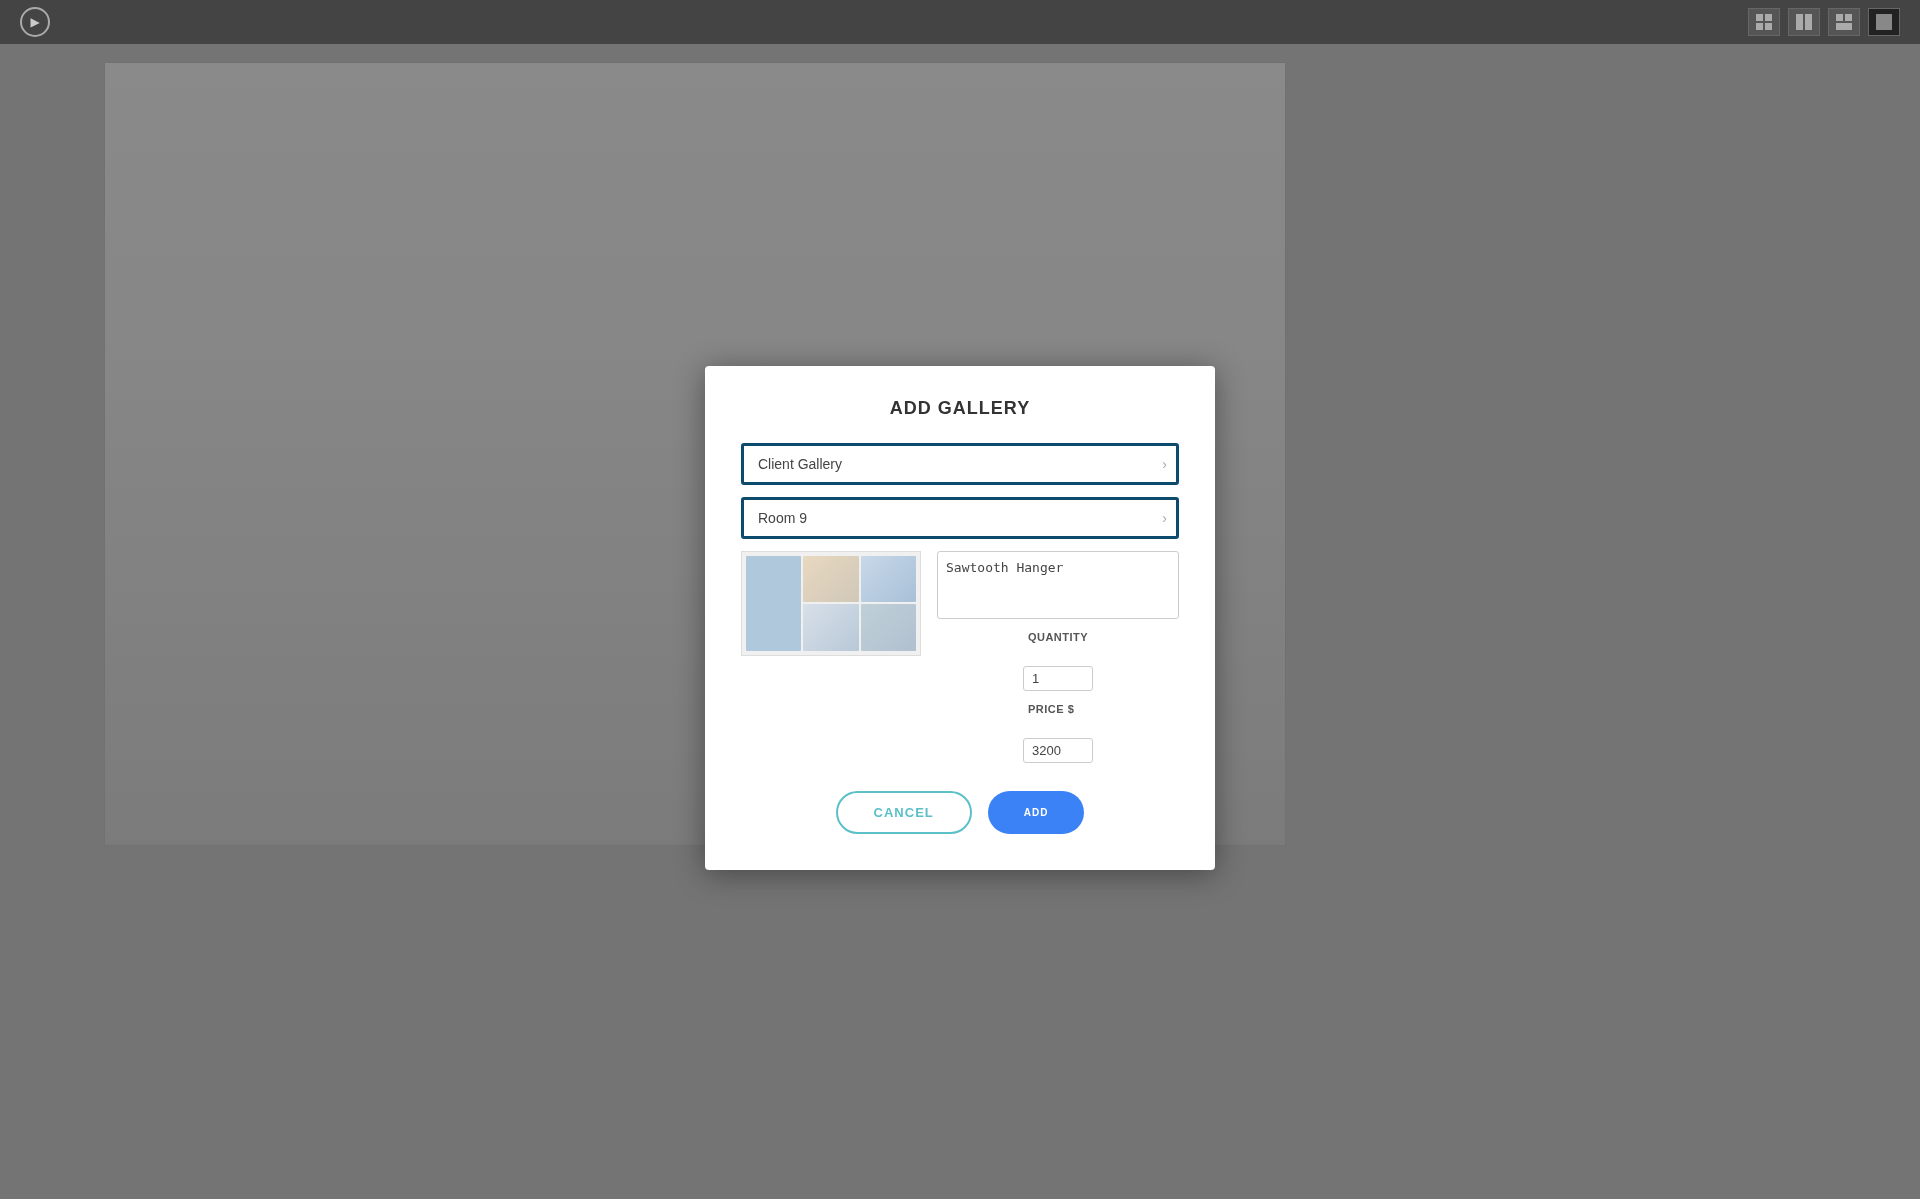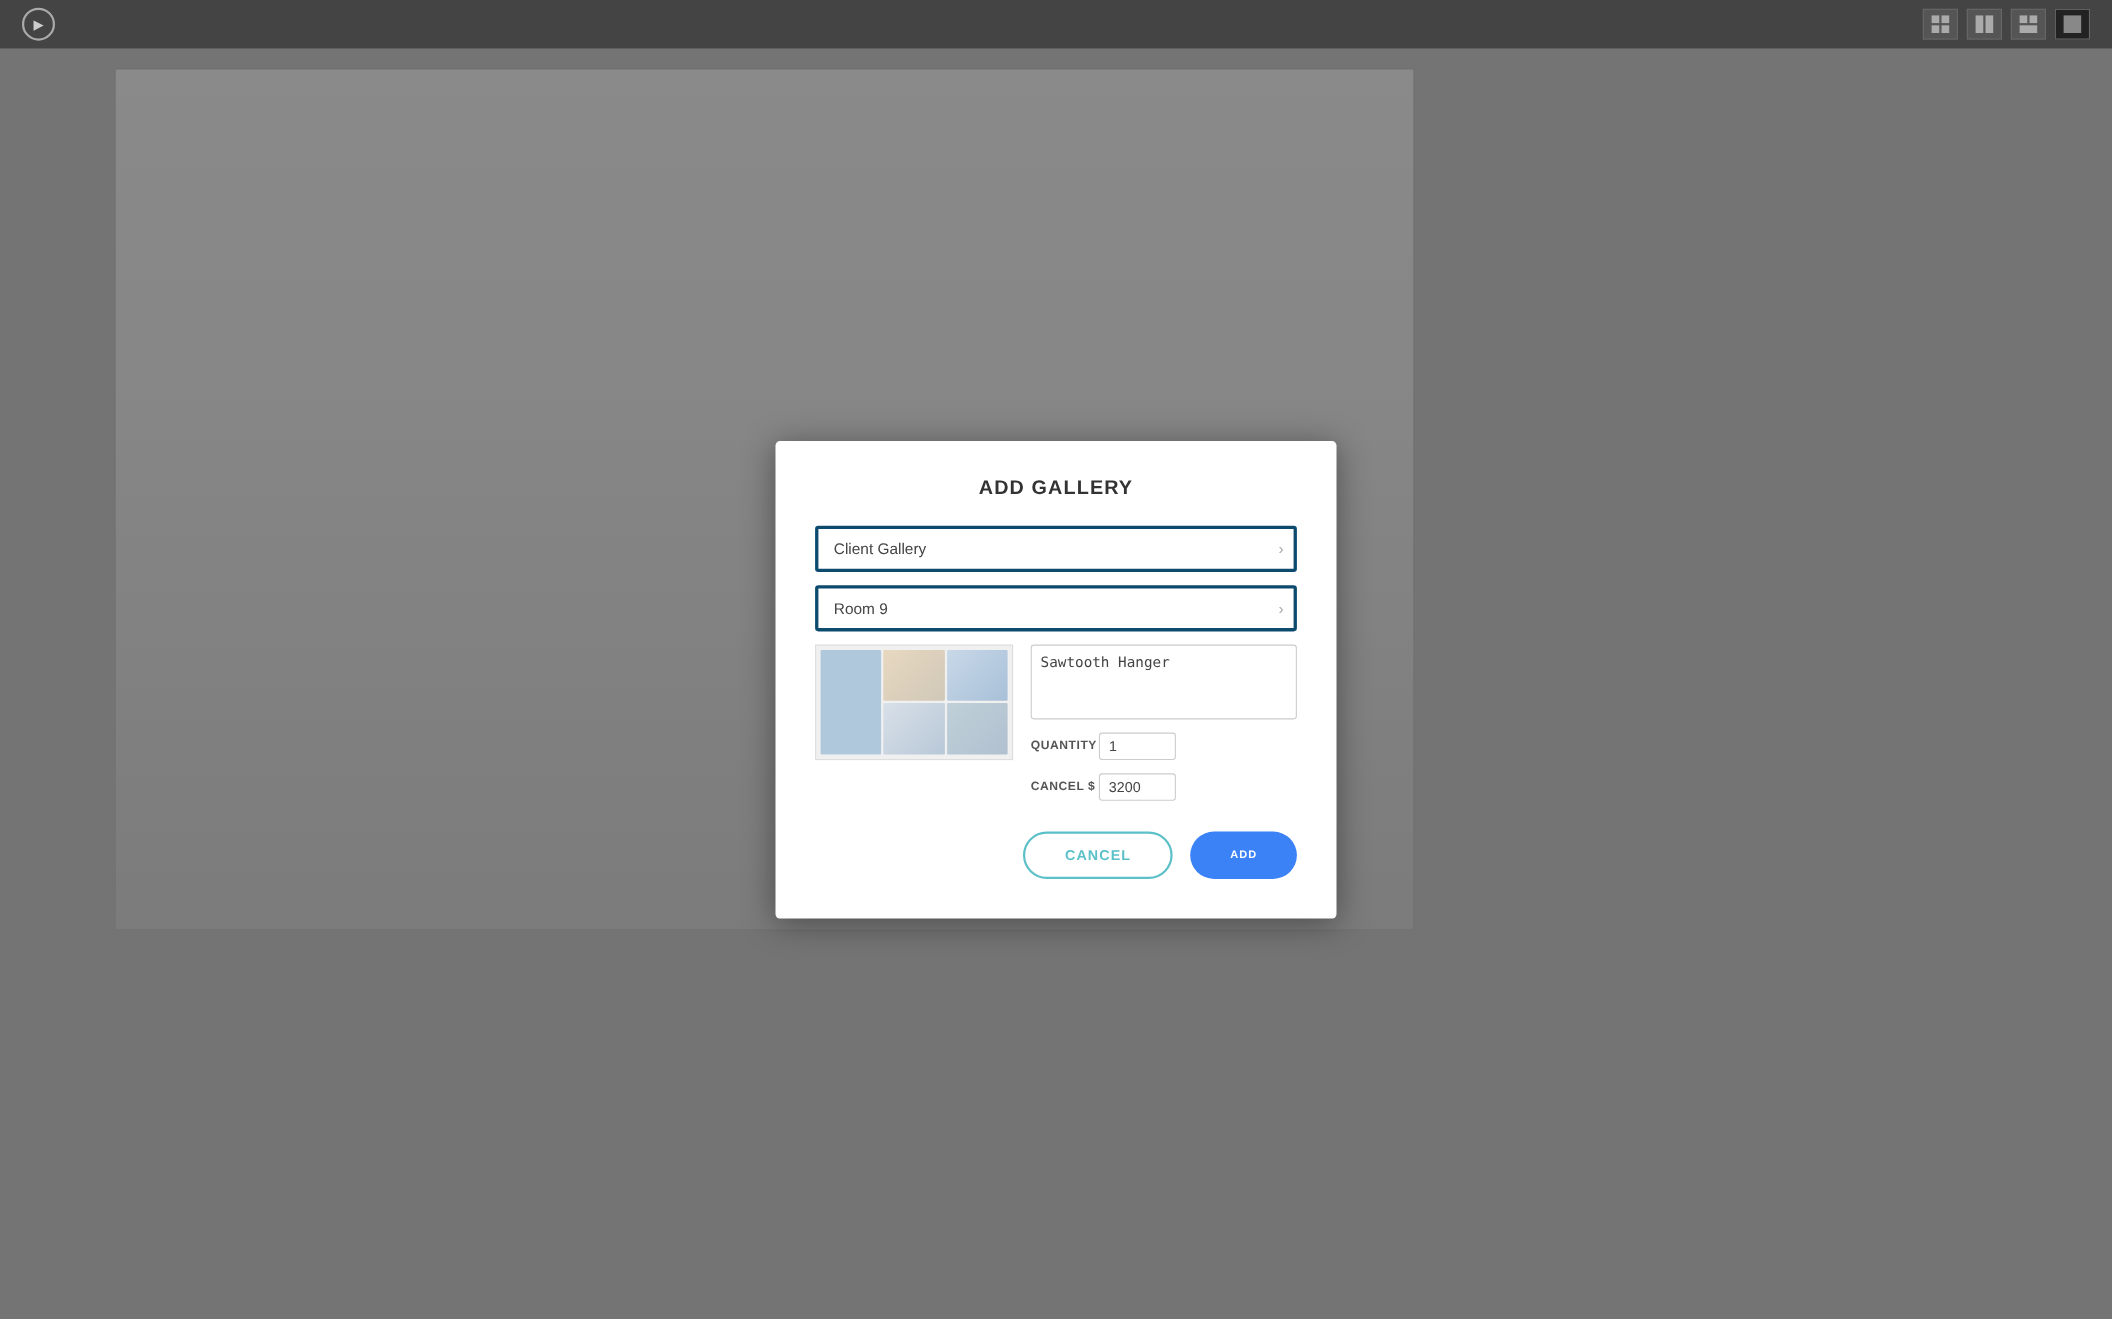--- a/index.html
+++ b/index.html
@@ -208,21 +208,22 @@
       padding: 8px;
       font-size: 13px;
       color: #444;
       resize: none;
       background: white;
     }
 
     .product-field-row {
       display: flex;
       align-items: center;
-      gap: 2px;
+      gap: 23px;
+      flex-direction: column;
     }
 
     .field-label {
       font-size: 11px;
       font-weight: bold;
       letter-spacing: 0.5px;
       color: #555;
       white-space: nowrap;
       min-width: 60px;
     }
@@ -231,21 +232,21 @@
       width: 70px;
       padding: 4px 8px;
       border: 1px solid #ccc;
       border-radius: 3px;
       font-size: 13px;
       color: #444;
     }
 
     .modal-actions {
       display: flex;
-      justify-content: flex-end;
+      justify-content: center;
       gap: 16px;
       margin-top: 28px;
     }
 
     .btn-cancel {
       padding: 12px 36px;
       border-radius: 24px;
       border: 2px solid #5bc0c8;
       background: white;
       color: #5bc0c8;
@@ -346,21 +347,21 @@
 
       <div class="product-info">
         <textarea class="product-notes" style="">Sawtooth Hanger</textarea>
 
         <div class="product-field-row">
           <span class="field-label">QUANTITY</span>
           <input class="field-input" type="text" value="1" style="">
         </div>
 
         <div class="product-field-row">
-          <span class="field-label">CANCEL $</span>
+          <span class="field-label">PRICE $</span>
           <input class="field-input" type="text" value="3200" style="">
         </div>
       </div>
 
     </div>
 
     <div class="modal-actions">
       <button class="btn-cancel">CANCEL</button>
       <button class="btn-add">ADD</button>
     </div>

